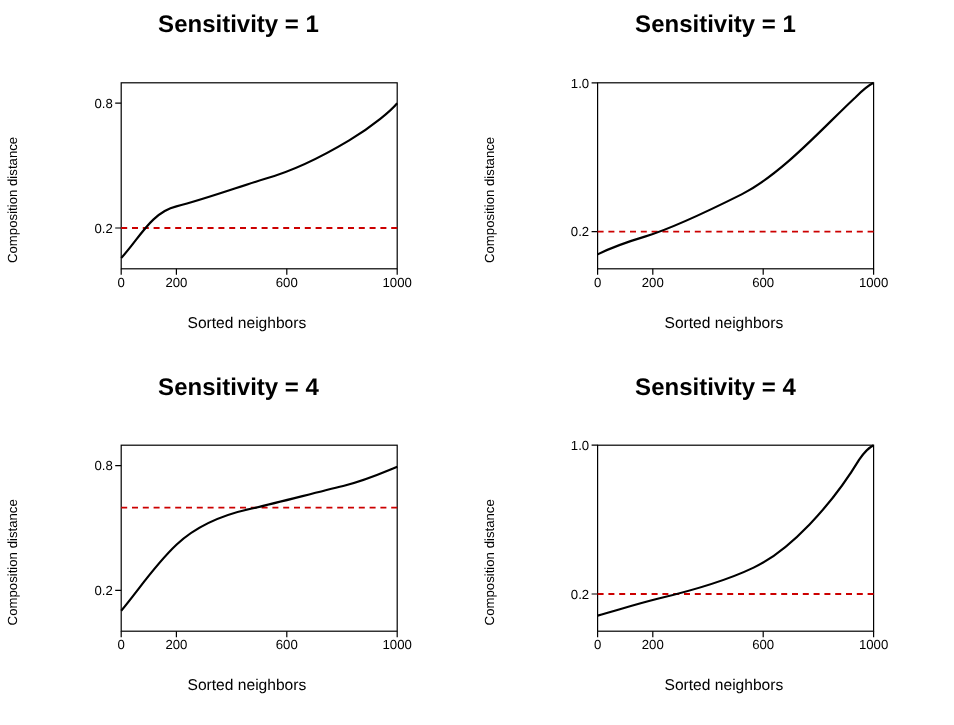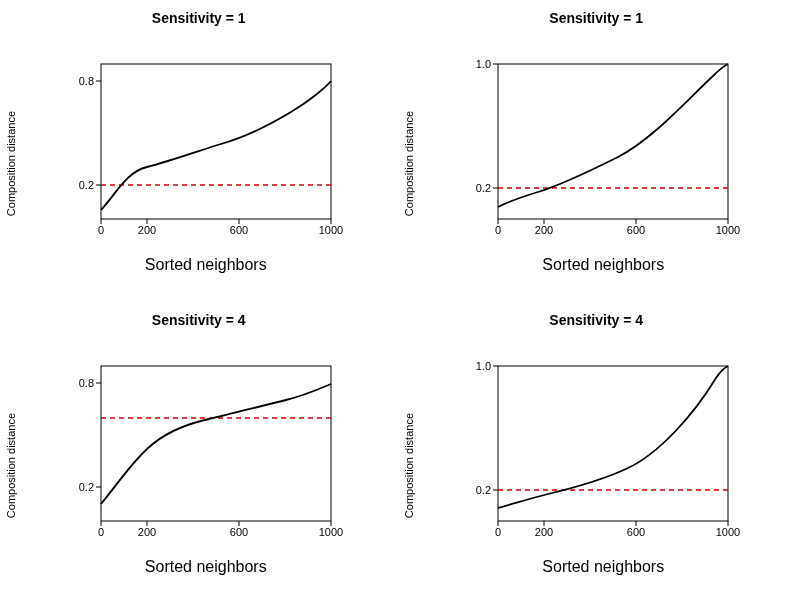--- a/index.html
+++ b/index.html
@@ -19,21 +19,21 @@
     }
     .panel {
       display: flex;
       flex-direction: column;
       align-items: center;
       justify-content: flex-start;
       padding: 10px 5px 5px 5px;
       position: relative;
     }
     .panel-title {
-      font-size: 14px;
+      font-size: 20px;
       font-weight: bold;
       margin-bottom: 4px;
       text-align: left;
     }
     .chart-area {
       display: flex;
       flex-direction: row;
       align-items: center;
       width: 100%;
       flex: 1;
@@ -51,21 +51,21 @@
       flex: 1;
       display: flex;
       flex-direction: column;
       align-items: center;
     }
     svg.chart {
       width: 290px;
       height: 200px;
     }
     .x-label {
-      font-size: 16px;
+      font-size: 13px;
       text-align: right;
       margin-top: 2px;
       color: #000;
     }
   </style>
 </head>
 <body>
 
 <div class="grid">
 

